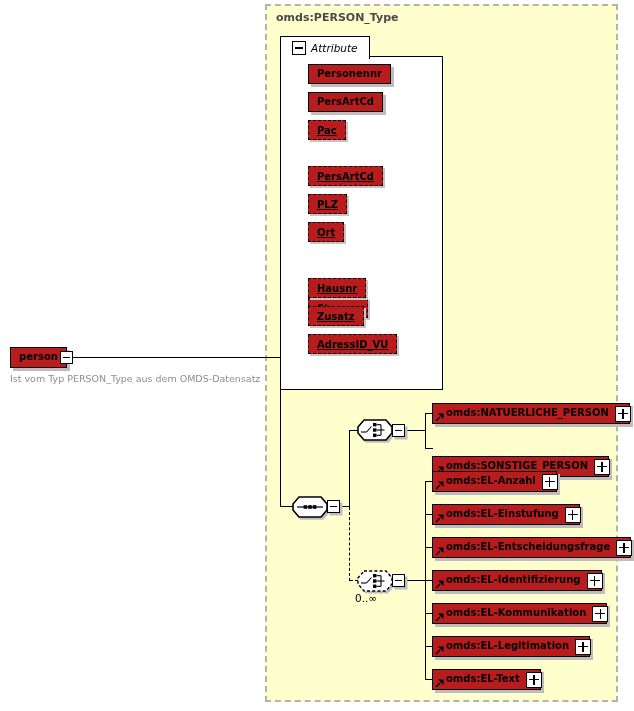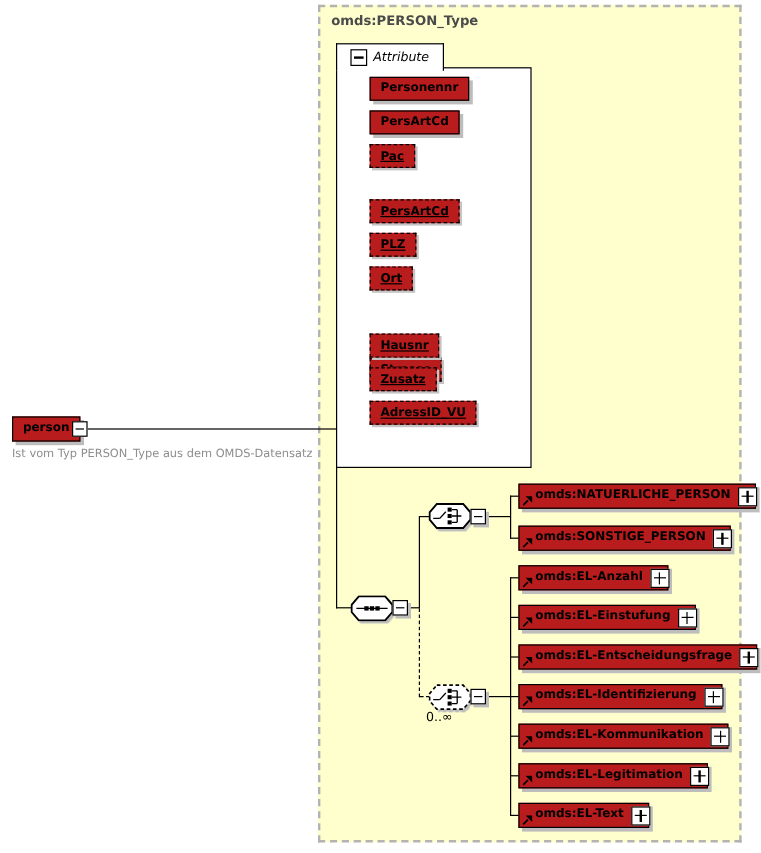--- a/index.html
+++ b/index.html
@@ -136,21 +136,21 @@
   <div class="abs hline" style="left:425px;top:448px;width:8px;"></div>
 
   <div class="abs node el-box" style="top:403px;">
     <span class="ref-arrow"><svg width="9" height="9" viewBox="0 0 9 9">
           <line x1="1" y1="8" x2="5" y2="4" stroke="#000" stroke-width="1.4"></line>
           <polygon points="3,0.5 8.5,0.5 8.5,6" fill="#000"></polygon>
         </svg></span>
     <span>omds:NATUERLICHE_PERSON</span>
     <span class="pm plus elbox-pm"></span>
   </div>
-  <div class="abs node el-box" style="top:438px;">
+  <div class="abs node el-box" style="top:456px;">
     <span class="ref-arrow"><svg width="9" height="9" viewBox="0 0 9 9">
           <line x1="1" y1="8" x2="5" y2="4" stroke="#000" stroke-width="1.4"></line>
           <polygon points="3,0.5 8.5,0.5 8.5,6" fill="#000"></polygon>
         </svg></span>
     <span>omds:SONSTIGE_PERSON</span>
     <span class="pm plus elbox-pm"></span>
   </div>
 
   <div class="abs comp" style="left:357px;top:570px;">
     <svg width="36" height="22" viewBox="0 0 36 22">

